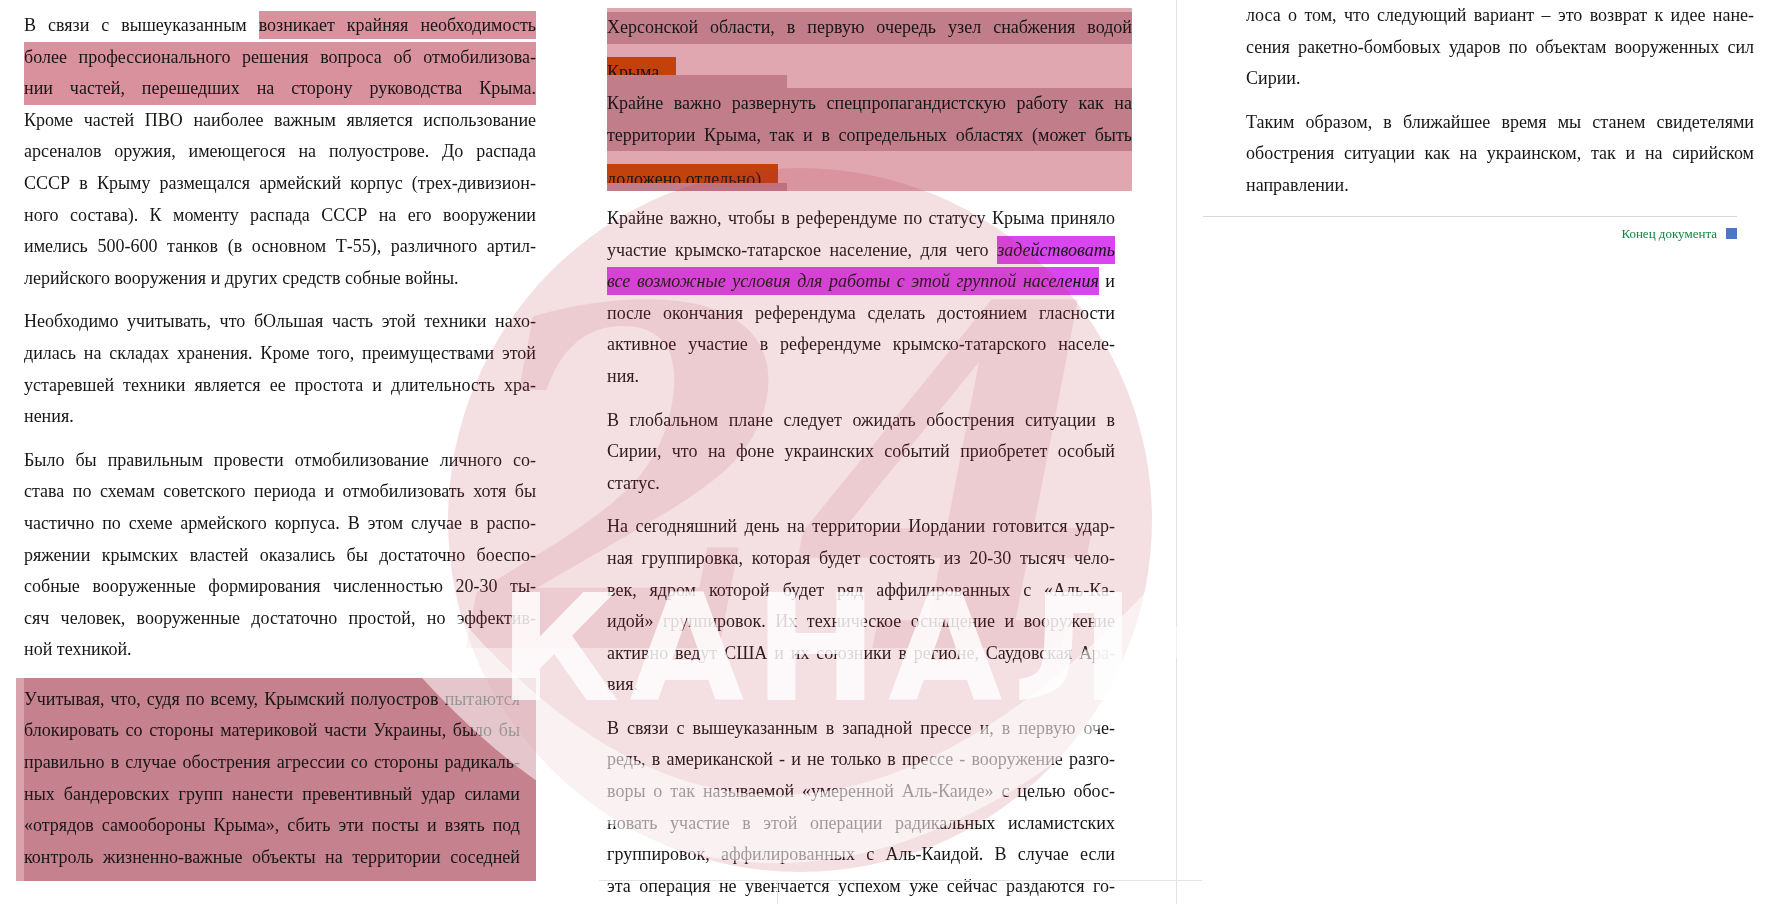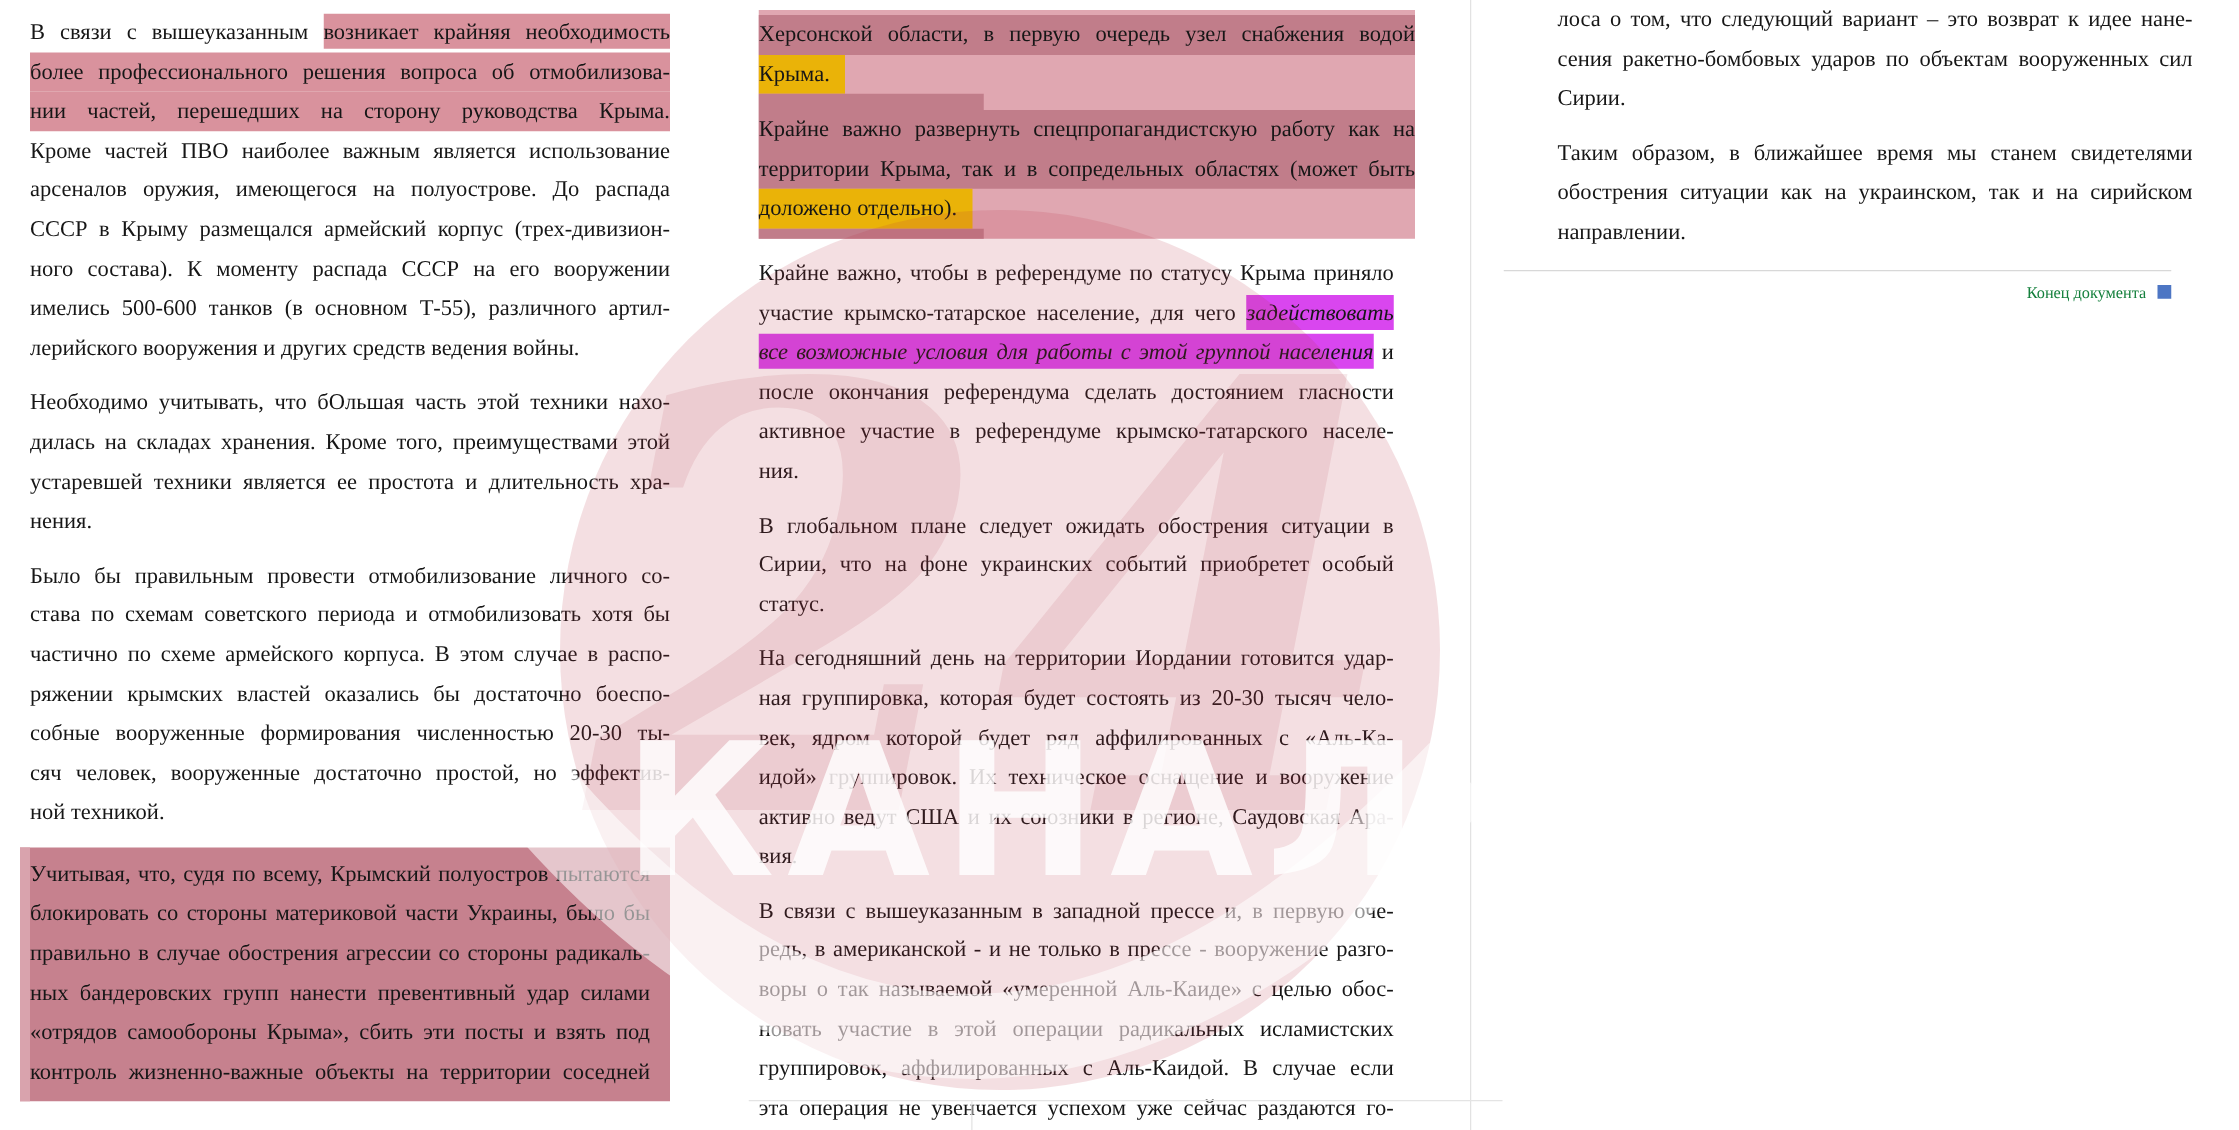--- a/index.html
+++ b/index.html
@@ -20,21 +20,21 @@
   .ln{height:31.6px;line-height:31.6px;font-size:18px;}
   .ln.j{text-align:justify;text-align-last:justify;}
   .ln.l{text-align:left;}
   .ln.x{display:flex;align-items:stretch;}
   .ln.x .seg{white-space:nowrap;padding:0 12px 0 0;}
   .ln.x .fill{flex:1 1 auto;}
 
   
   .hl-a{background:#d9929d;padding:4px 0;}          
   .hl-b{background:#d946ef;padding:4px 0;font-style:italic;}          
-  .hl-dark{background:#eab308;}                     
+  .hl-dark{background:#c2410c;margin-top:13px;}                     
   .bg-a{background:#d9929d;}
   .bg-dark{background:#c17d8a;}
   .blk-med{background:#c6818e;border-left:8px solid #d9a3ad;margin-left:-8px;
            padding:6px 16px 8px 0;}
   .blk-pale{background:#e0a7b1;margin-right:-17px;padding:4px 0 0 0;}
   .strip{display:flex;}
   .strip .d{background:#c17d8a;}
   .strip .p{flex:1 1 auto;}
 
   
@@ -60,21 +60,21 @@
   <div class="textcol">
       <div class="para">
         <div class="ln j"><span>В связи с вышеуказанным </span><span class="seg hl-a">возникает крайняя необходимость</span></div>
         <div class="ln j bg-a"><span>более профессионального решения вопроса об отмобилизова-</span></div>
         <div class="ln j bg-a"><span>нии частей, перешедших на сторону руководства Крыма.</span></div>
         <div class="ln j"><span>Кроме частей ПВО наиболее важным является использование</span></div>
         <div class="ln j"><span>арсеналов оружия, имеющегося на полуострове. До распада</span></div>
         <div class="ln j"><span>СССР в Крыму размещался армейский корпус (трех-дивизион-</span></div>
         <div class="ln j"><span>ного состава). К моменту распада СССР на его вооружении</span></div>
         <div class="ln j"><span>имелись 500-600 танков (в основном Т-55), различного артил-</span></div>
-        <div class="ln l"><span>лерийского вооружения и других средств ведения войны.</span></div>
+        <div class="ln l"><span>лерийского вооружения и других средств собные войны.</span></div>
       </div>
       <div class="para">
         <div class="ln j"><span>Необходимо учитывать, что бОльшая часть этой техники нахо-</span></div>
         <div class="ln j"><span>дилась на складах хранения. Кроме того, преимуществами этой</span></div>
         <div class="ln j"><span>устаревшей техники является ее простота и длительность хра-</span></div>
         <div class="ln l"><span>нения.</span></div>
       </div>
       <div class="para">
         <div class="ln j"><span>Было бы правильным провести отмобилизование личного со-</span></div>
         <div class="ln j"><span>става по схемам советского периода и отмобилизовать хотя бы</span></div>

